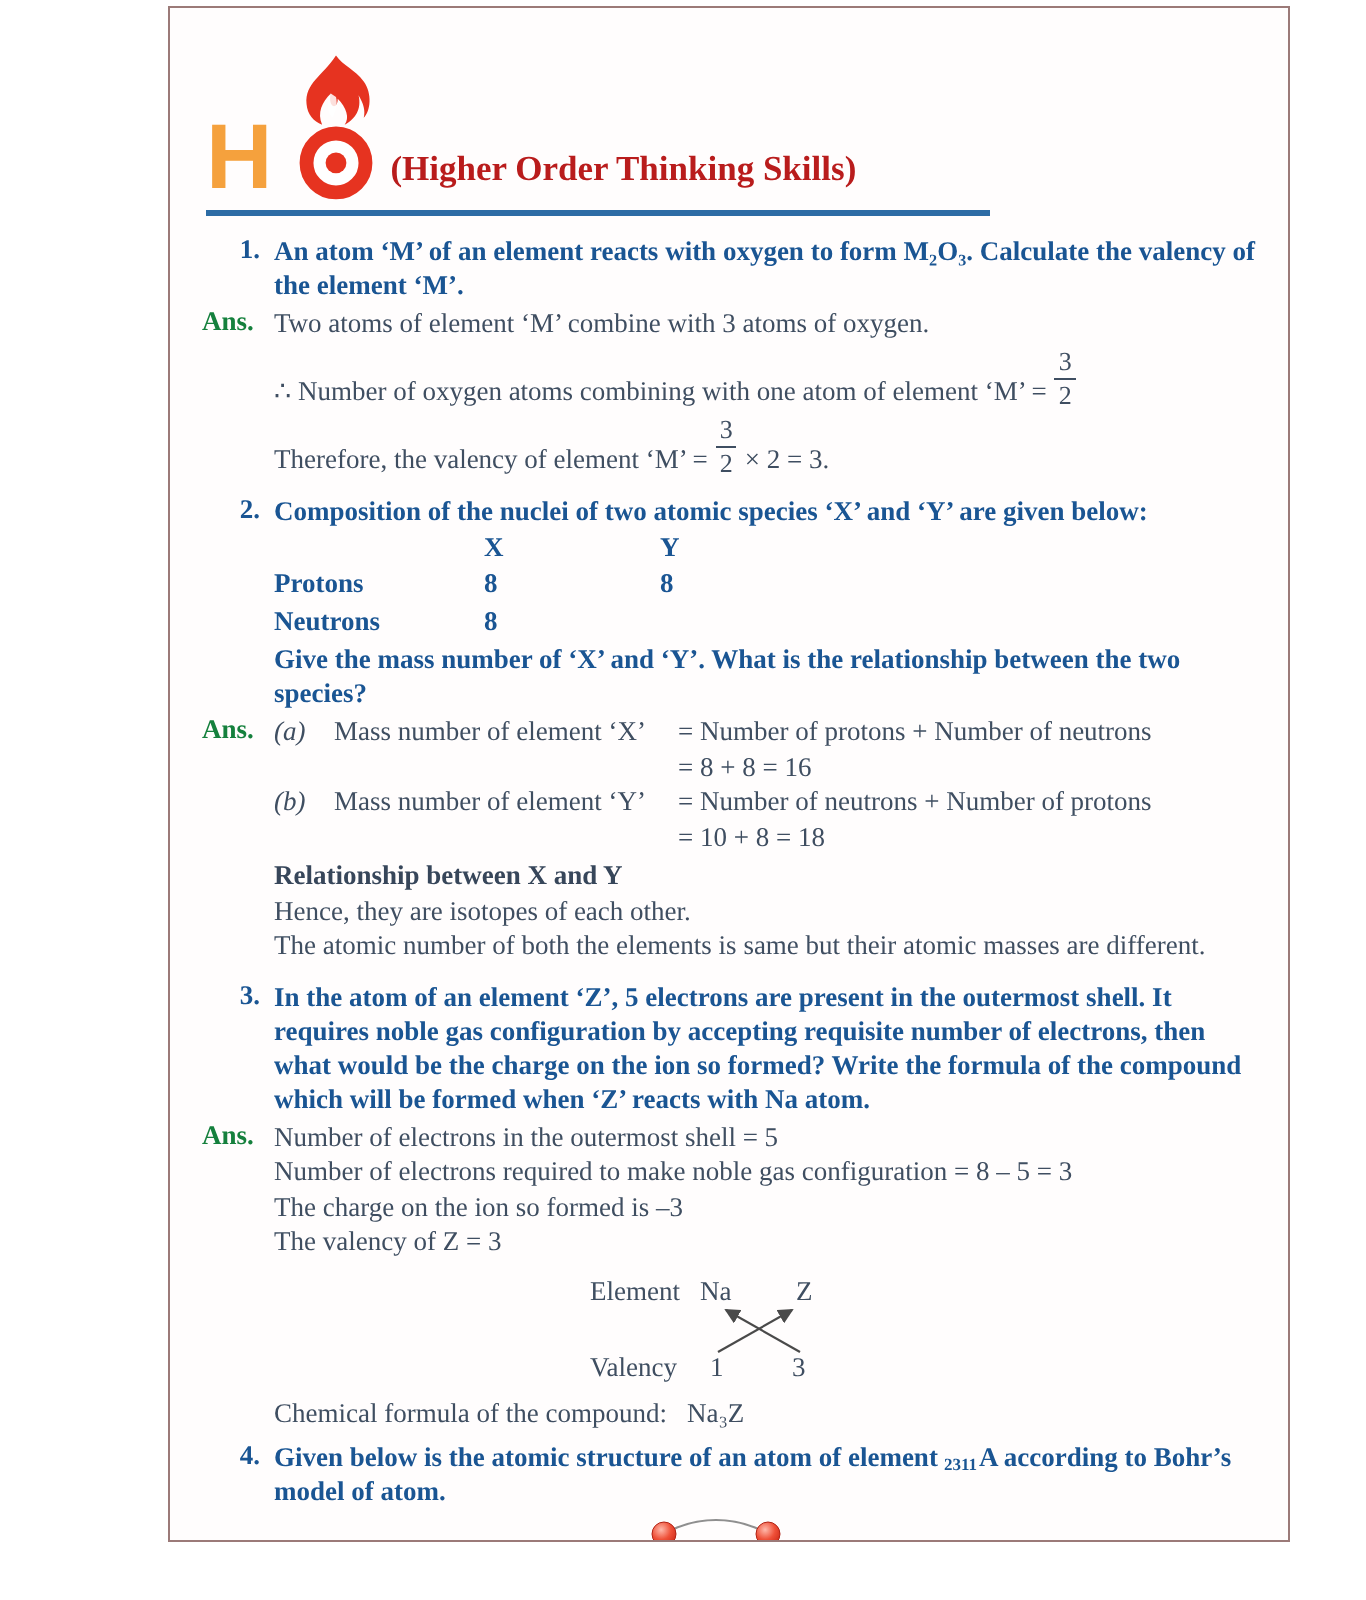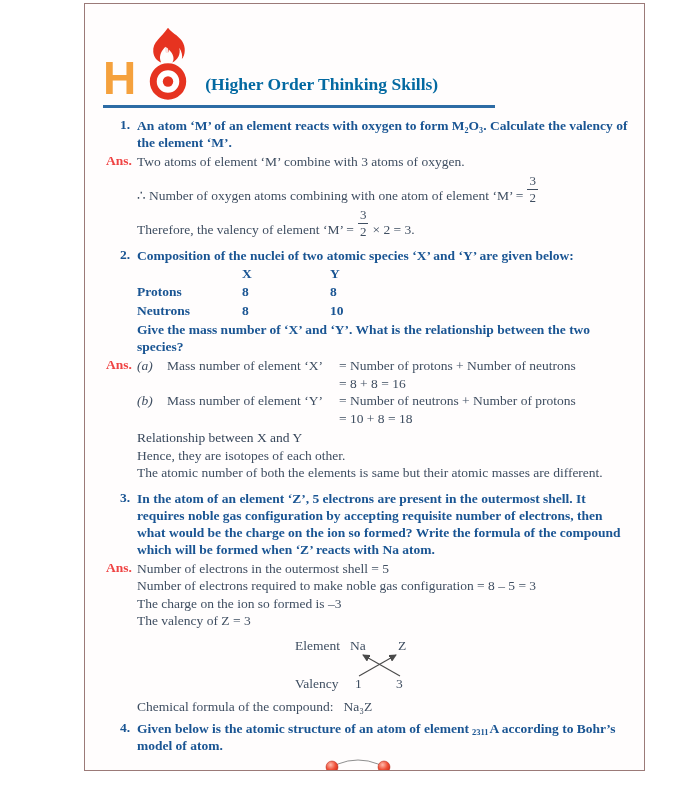--- a/index.html
+++ b/index.html
@@ -16,51 +16,51 @@
     padding:20px 8px 0 16px; overflow:hidden;
   }
   
   .logo-row { display:flex; align-items:flex-end; height:74px; margin-left:2px; }
   .logo-letter {
     font-family:"Liberation Sans", sans-serif; font-weight:bold;
     font-size:46px; line-height:40px; color:#f5a13d; letter-spacing:3px;
   }
   .flame-o { width:52px; height:78px; margin:0 1px -6px 3px; }
   .subtitle {
-    font-size:17.5px; font-weight:bold; color:#0369a1;
-    margin-left:10px; padding-bottom:3px; white-space:nowrap;
+    font-size:17.5px; font-weight:bold; color:#b91c1c;
+    margin-left:0; padding-bottom:3px; white-space:nowrap;
   }
   .rule { height:2.5px; background:#2d6ca5; width:392px; margin:7px 0 9px 2px; }
 
   
   .row { display:flex; font-size:13.5px; }
   .lbl { flex:0 0 36px; }
   .lbl.num { text-align:right; padding-right:7px; font-weight:bold; color:#1a5593; }
-  .lbl.ans { font-weight:bold; color:#ef4444;text-align:center; }
+  .lbl.ans { font-weight:bold; color:#15803d; }
   .qtext { font-weight:bold; color:#1a5593; line-height:17px; flex:1; padding-right:4px; }
   .atext { color:#3f4e61; line-height:17.5px; flex:1; padding-right:4px; }
   .mt2{margin-top:2px}.mt4{margin-top:4px}.mt8{margin-top:8px}
 
   
   .fracline { display:flex; align-items:flex-end; margin:4px 0; }
   .frac { display:inline-block; vertical-align:middle; text-align:center;
           line-height:1.05; margin:0 4px; font-size:13px; }
   .frac .fn { display:block; border-bottom:1px solid currentColor; padding:0 2px 1px; }
   .frac .fd { display:block; padding-top:1px; }
 
   
   .ptable { margin:1px 0 1px 0; font-weight:bold; color:#1a5593; }
   .ptable .trow { display:grid; grid-template-columns:105px 88px auto; line-height:18.5px; }
 
   
   .eqrow { display:flex; line-height:17.5px; }
   .eqrow .marker { flex:0 0 30px; font-style:italic; }
   .eqrow .lhs { flex:0 0 172px; }
   .eqrow .rhs { flex:1; }
-  .rel-title { font-weight:normal; color:#37465a; }
+  .rel-title { font-weight:bold; color:#37465a; }
 
   
   .crisscross { margin:4px 0 2px 158px; }
   .crisscross text { font-size:13.5px; fill:#3f4e61; font-family:"Liberation Serif", serif; }
   .formula-row .gap { display:inline-block; width:10px; }
 
   
   .iso { display:inline-flex; flex-direction:row; font-size:8.5px; line-height:7.5px;
          vertical-align:-2px; margin:0 1px 0 3px; text-align:right; font-weight:bold; }
 
@@ -130,21 +130,20 @@
           <span>Y</span>
         </div>
         <div class="trow">
           <span>Protons</span>
           <span>8</span>
           <span>8</span>
         </div>
         <div class="trow">
           <span>Neutrons</span>
           <span>8</span>
-          <span>10</span>
         </div>
       </div>
       <div>Give the mass number of ‘X’ and ‘Y’. What is the relationship between the two species?</div>
     </div>
   </div>
   <div class="row mt2">
     <span class="lbl ans">Ans.</span>
     <div class="atext">
       <div class="eqrow">
         <span class="marker">(a)</span>

